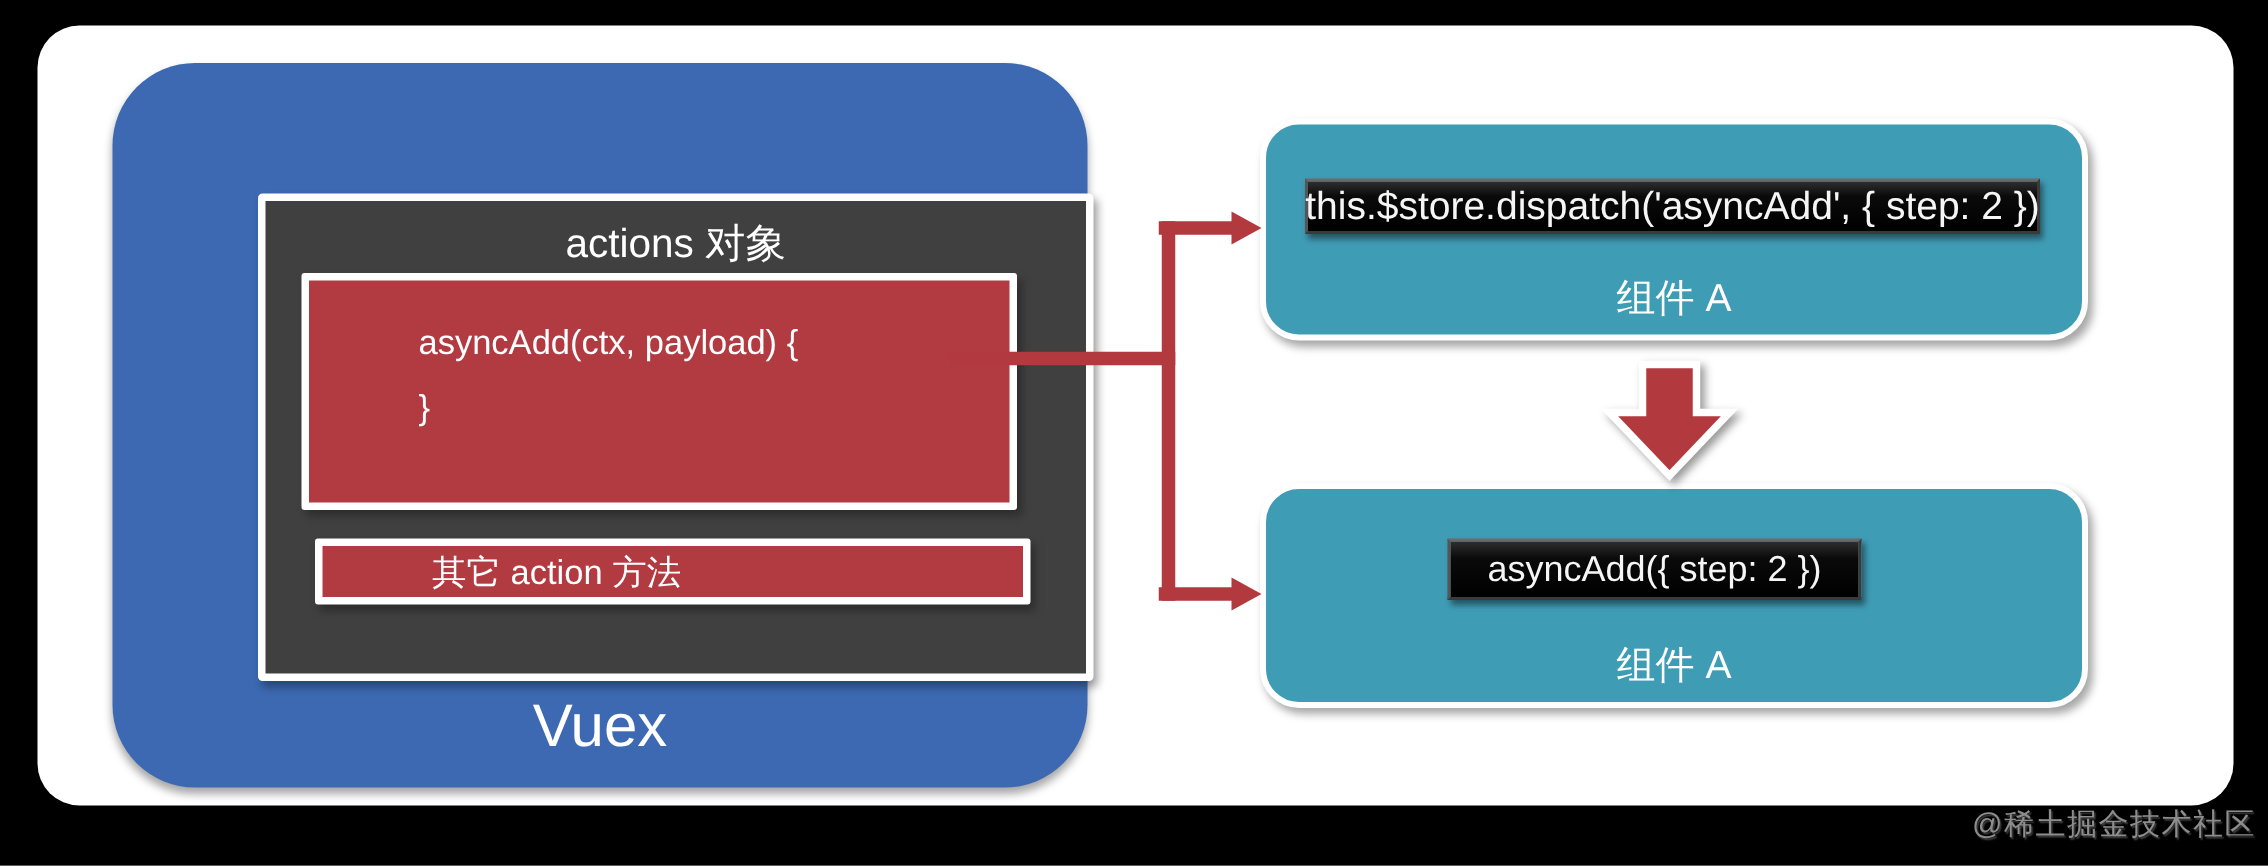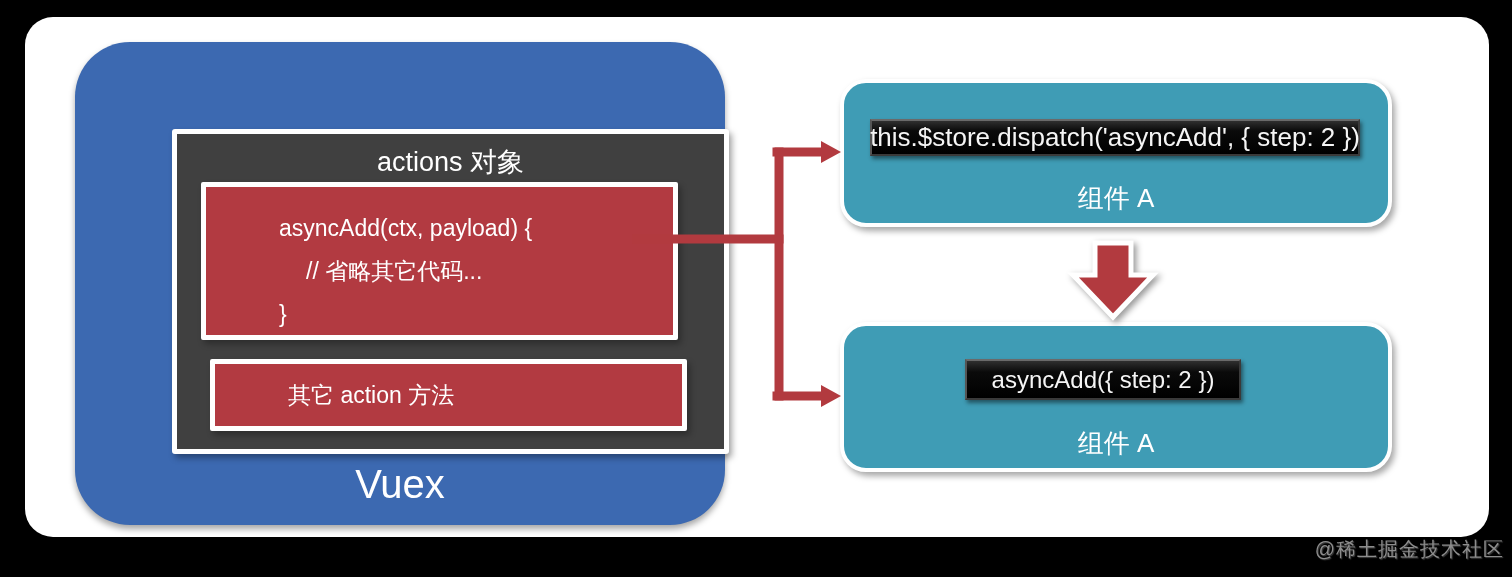--- a/index.html
+++ b/index.html
@@ -65,21 +65,21 @@
     padding: 20px 0 0 73px;
   }
   .async-box .code-line {
     font-size: 23px;
     line-height: 43px;
     white-space: nowrap;
   }
   .async-box .indent { padding-left: 27px; }
   .other-box {
     left: 33px; top: 225px;
-    width: 477px; height: 72px;
+    width: 477px; height: 44px;
     display: flex;
     align-items: center;
     padding-left: 73px;
     font-size: 23px;
     white-space: nowrap;
   }
   .vuex-label {
     position: absolute;
     left: 0; top: 420px;
     width: 100%;
@@ -158,21 +158,20 @@
 
 <div class="canvas">
   <div class="slide">
 
     <div class="vuex-box">
       <div class="actions-box">
         <div class="actions-title">actions 对象</div>
 
         <div class="red-box async-box">
           <div class="code-line">asyncAdd(ctx, payload) {</div>
-          <div class="code-line indent">// 省略其它代码...</div>
           <div class="code-line">}</div>
         </div>
 
         <div class="red-box other-box">
           <span>其它 action 方法</span>
         </div>
       </div>
 
       <div class="vuex-label">Vuex</div>
     </div>

